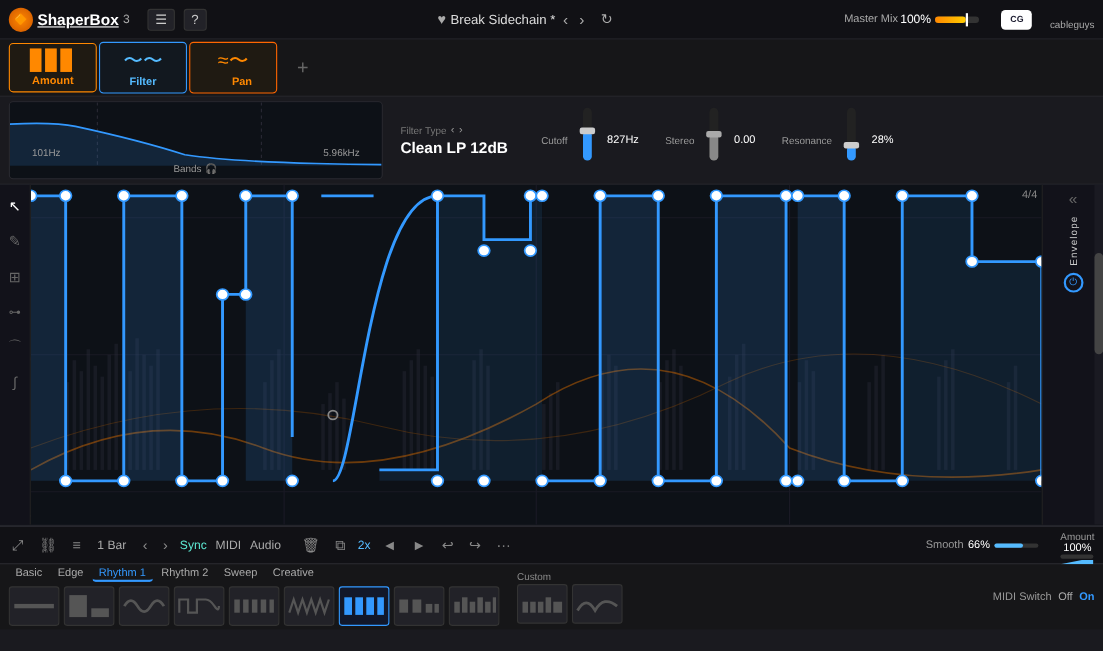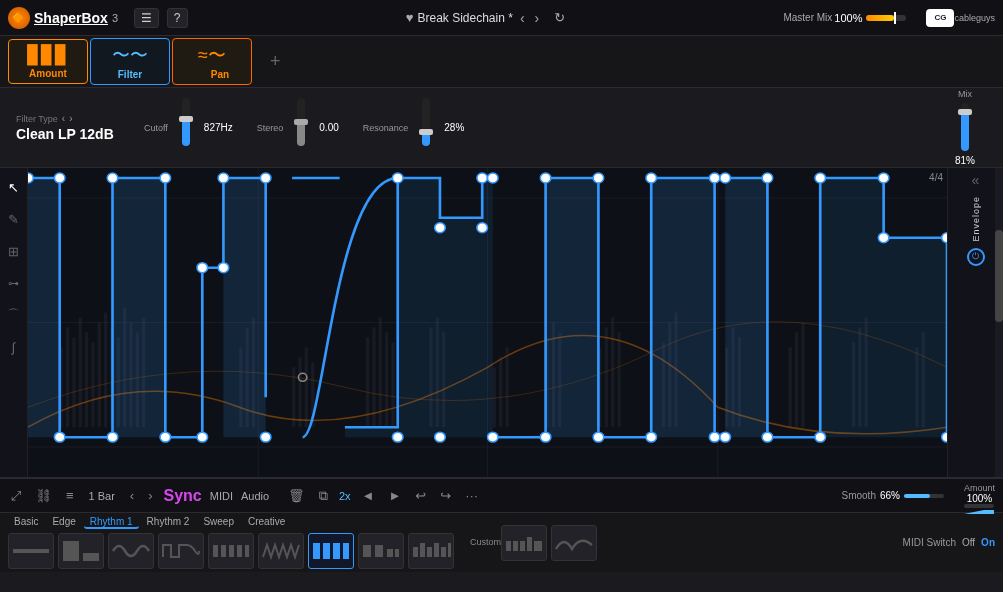--- a/index.html
+++ b/index.html
@@ -81,22 +81,22 @@
       width: 70%;
     }
     .master-bar-notch {
       position: absolute;
       left: 70%; top: -3px;
       width: 2px; height: 12px;
       background: #fff;
     }
     .cableguys-logo {
       display: flex;
-      align-items: center;
-      gap: 0;
+      align-items: flex-end;
+      gap: 16px;
       margin-left: 12px;
     }
     .cg-icon {
       width: 28px; height: 18px;
       background: #fff;
       border-radius: 4px;
       display: flex; align-items: center; justify-content: center;
       font-size: 8px; font-weight: bold; color: #1a1a2e;
     }
     .cg-text { font-size: 9px; color: #aaa; }
@@ -313,21 +313,21 @@
       padding: 0 8px;
       border-top: 1px solid #2a2a30;
       gap: 8px;
     }
     .transport-btn {
       color: #888;
       cursor: pointer;
       font-size: 13px;
       padding: 0 3px;
     }
-    .transport-sync { color: #d946ef; font-size: 16px; font-weight: bold; }
+    .transport-sync { color: #5eead4; font-size: 11px; font-weight: normal; }
     .transport-midi { color: #aaa; font-size: 11px; }
     .transport-audio { color: #aaa; font-size: 11px; }
     .smooth-area {
       display: flex;
       align-items: center;
       gap: 4px;
       margin-left: auto;
     }
     .smooth-label { font-size: 10px; color: #999; }
     .smooth-value { font-size: 10px; color: #fff; }
@@ -390,22 +390,22 @@
       font-size: 16px;
       color: #666;
     }
     .pattern-btn.active-blue {
       border-color: #3399ff;
       color: #3399ff;
       background: #12182a;
     }
     .custom-section {
       display: flex;
-      flex-direction: row;
-      align-items: center;
+      flex-direction: column;
+      align-items: flex-start;
       margin-left: 8px;
     }
     .custom-label { font-size: 9px; color: #888; margin-bottom: 2px; }
     .custom-patterns { display: flex; gap: 4px; }
     .midi-switch-area {
       display: flex;
       align-items: center;
       gap: 6px;
       margin-left: auto;
       font-size: 10px;
@@ -459,20 +459,46 @@
   </div>
   <div class="tab active-pan">
     <span style="color:#ff8800;font-size:18px;">≈〜</span>
     <span class="tab-label">Pan</span>
   </div>
   <span class="add-tab-btn">+</span>
 </div>
 
 <div id="filter-section">
 
+  <div class="eq-display">
+    <div class="eq-labels">
+      <span>Low</span>
+      <span>Mid</span>
+      <span>High</span>
+    </div>
+    <svg class="eq-curve" viewBox="0 0 340 58" preserveAspectRatio="none">
+
+      <rect width="340" height="58" fill="#0d1117"></rect>
+
+      <line x1="80" y1="0" x2="80" y2="58" stroke="#2a2a35" stroke-width="1" stroke-dasharray="3,3"></line>
+      <line x1="230" y1="0" x2="230" y2="58" stroke="#2a2a35" stroke-width="1" stroke-dasharray="3,3"></line>
+
+      <path d="M0,20 Q40,18 60,22 Q120,35 160,48 Q200,54 280,56 Q310,57 340,57" stroke="#3399ff" stroke-width="1.5" fill="none"></path>
+
+      <path d="M0,20 Q40,18 60,22 Q120,35 160,48 Q200,54 280,56 Q310,57 340,57 L340,58 L0,58Z" fill="rgba(51,153,255,0.15)"></path>
+    </svg>
+    <div class="eq-freqs">
+      <span>101Hz</span>
+      <span>5.96kHz</span>
+    </div>
+    <div class="eq-bands-row">
+      <span>Bands</span>
+      <span>🎧</span>
+    </div>
+  </div>
 
   <div class="filter-type-area">
     <div class="filter-type-nav">
       <span style="font-size:9px;color:#777;">Filter Type</span>
       <span style="cursor:pointer;">‹</span>
       <span style="cursor:pointer;">›</span>
     </div>
     <div class="filter-type-name">Clean LP 12dB</div>
   </div>
 
@@ -502,30 +528,20 @@
     <span class="knob-label">Resonance</span>
     <div class="knob">
       <div class="slider-track">
         <div class="slider-fill" style="height:28%;background:#3399ff;"></div>
         <div class="slider-thumb" style="bottom:28%;transform:translate(-50%,50%);"></div>
       </div>
     </div>
     <span class="knob-value">28%</span>
   </div>
 
-  <div class="mix-area">
-    <span class="mix-label">Mix</span>
-    <div class="knob">
-      <div class="slider-track">
-        <div class="slider-fill" style="height:81%;background:#3399ff;"></div>
-        <div class="slider-thumb" style="bottom:81%;transform:translate(-50%,50%);"></div>
-      </div>
-    </div>
-    <span class="mix-value">81%</span>
-  </div>
 </div>
 
 <div id="main-canvas-area" style="position:relative;height:310px;background:#0d1117;overflow:hidden;border-bottom:1px solid #2a2a30;">
 
   <div style="position:absolute;left:0;top:0;width:30px;height:100%;display:flex;flex-direction:column;justify-content:space-between;padding:4px 2px;z-index:5;">
     <div style="display:flex;flex-direction:column;">
       <span style="font-size:8px;color:#888;text-align:right;">21.1k</span>
       <span style="font-size:7px;color:#555;text-align:right;">[Hz]</span>
     </div>
     <span style="font-size:8px;color:#888;text-align:right;">659</span>

